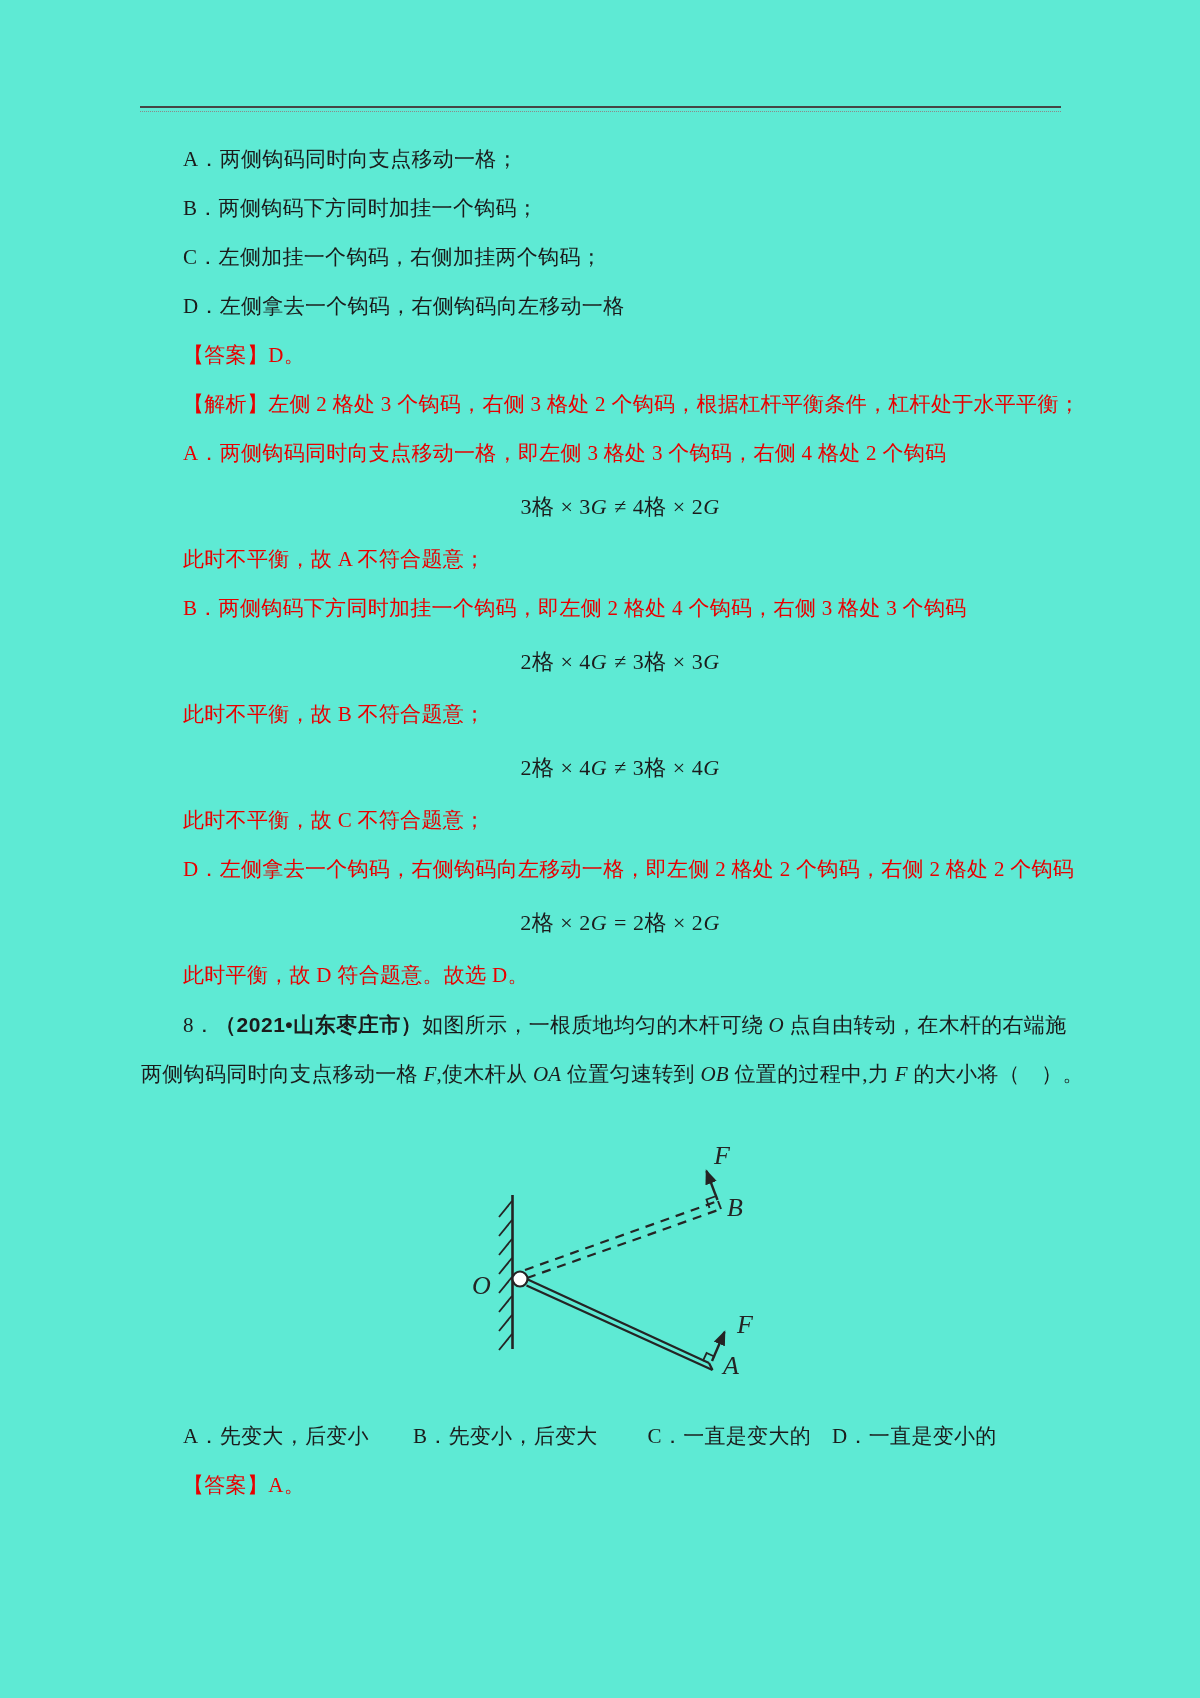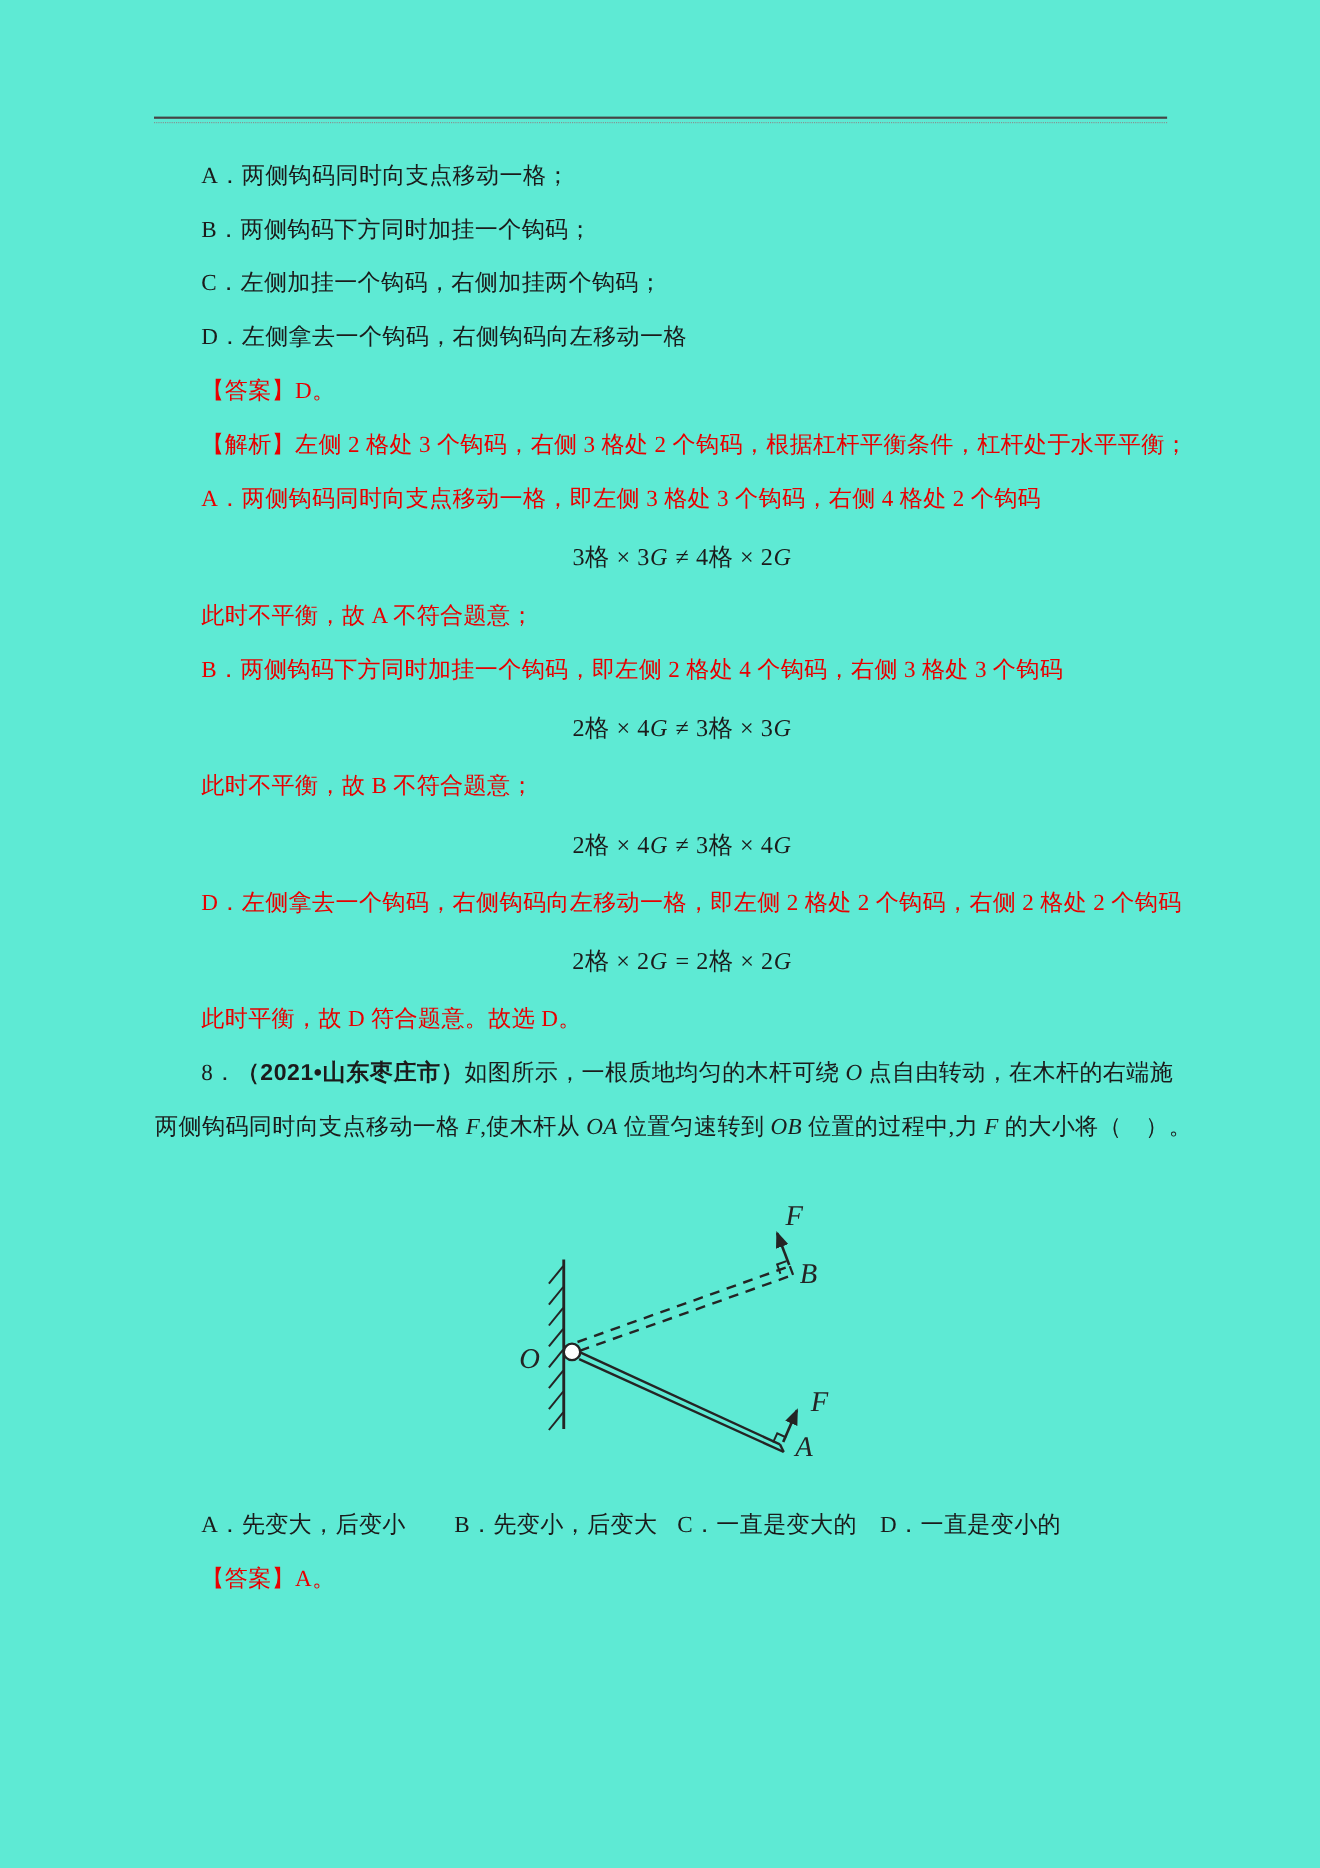--- a/index.html
+++ b/index.html
@@ -21,21 +21,21 @@
   .bold-sans{font-weight:bold;font-family:"Liberation Sans","DejaVu Sans",sans-serif;letter-spacing:.5px;}
   .formula{text-align:center;padding-left:40px;margin:4px 0;font-size:22px;letter-spacing:.5px;white-space:nowrap;}
   .formula .it{padding-right:1px;}
   .figure{position:relative;height:313px;}
   .figure svg{position:absolute;left:329px;top:37px;}
   .fig-stroke{stroke:var(--fig,#242424);fill:none;}
   .flbl{font-family:"Liberation Serif","DejaVu Serif",serif;font-style:italic;font-size:26px;fill:var(--fig,#242424);}
   .options8 span{display:inline-block;}
   .options8 span:nth-child(1){margin-left:42px;}
   .options8 span:nth-child(2){margin-left:44px;}
-  .options8 span:nth-child(3){margin-left:18px;text-align:center;}
+  .options8 span:nth-child(3){margin-left:50px;text-align:center;}
   .options8 span:nth-child(4){margin-left:21px;}
 </style>
 </head>
 <body>
 
 <div class="page">
   <div class="header-rule"></div>
 
   <div class="content">
 
@@ -50,20 +50,21 @@
 
     <p class="line indent red">A．两侧钩码同时向支点移动一格，即左侧 3 格处 3 个钩码，右侧 4 格处 2 个钩码</p>
     <p class="line formula"><span>3格 × 3</span><span class="it">G</span><span> ≠ </span><span>4格 × 2</span><span class="it">G</span></p>
     <p class="line indent red">此时不平衡，故 A 不符合题意；</p>
 
     <p class="line indent red">B．两侧钩码下方同时加挂一个钩码，即左侧 2 格处 4 个钩码，右侧 3 格处 3 个钩码</p>
     <p class="line formula"><span>2格 × 4</span><span class="it">G</span><span> ≠ </span><span>3格 × 3</span><span class="it">G</span></p>
     <p class="line indent red">此时不平衡，故 B 不符合题意；</p>
 
     <p class="line formula"><span>2格 × 4</span><span class="it">G</span><span> ≠ </span><span>3格 × 4</span><span class="it">G</span></p>
+    <p class="line indent red">此时不平衡，故 C 不符合题意；</p>
 
     <p class="line indent red">D．左侧拿去一个钩码，右侧钩码向左移动一格，即左侧 2 格处 2 个钩码，右侧 2 格处 2 个钩码</p>
     <p class="line formula"><span>2格 × 2</span><span class="it">G</span><span> = </span><span>2格 × 2</span><span class="it">G</span></p>
     <p class="line indent red">此时平衡，故 D 符合题意。故选 D。</p>
 
     <p class="line indent"><span>8．</span><span class="bold-sans">（2021•山东枣庄市）</span><span>如图所示，一根质地均匀的木杆可绕 </span><span class="it">O</span><span> 点自由转动，在木杆的右端施</span></p>
     <p class="line"><span>两侧钩码同时向支点移动一格 </span><span class="it">F</span><span>,使木杆从 </span><span class="it">OA</span><span> 位置匀速转到 </span><span class="it">OB</span><span> 位置的过程中,力 </span><span class="it">F</span><span> 的大小将（　）。</span></p>
 
     <div class="figure">
       <svg width="310" height="250" viewBox="470 1185 310 250">

